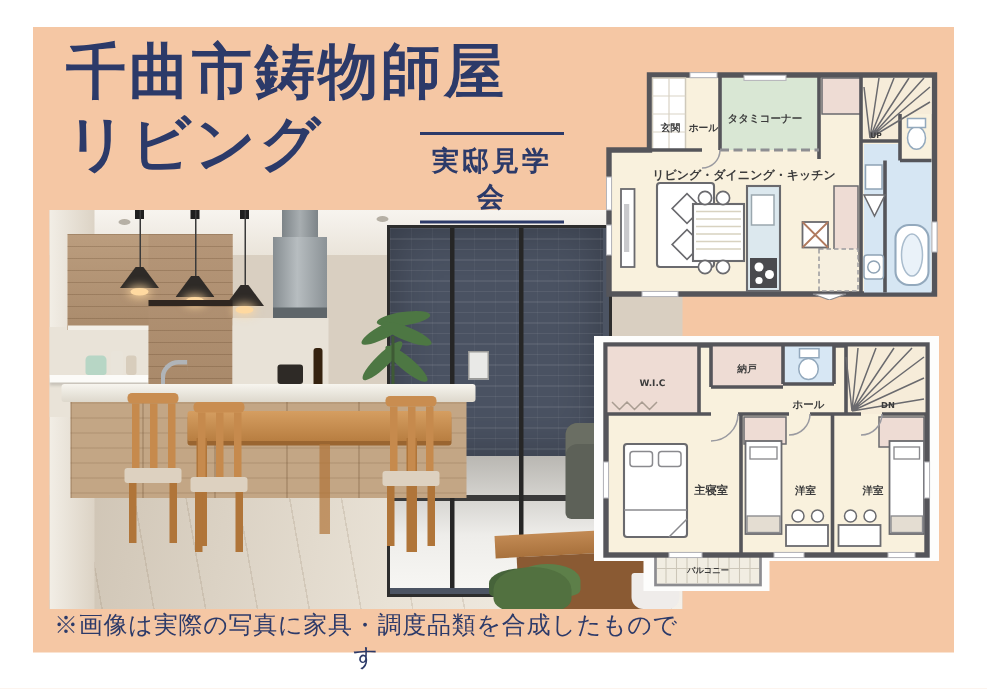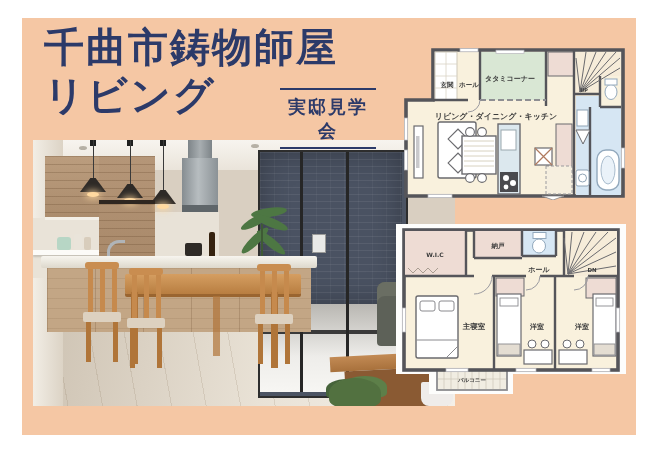--- a/index.html
+++ b/index.html
@@ -319,14 +319,15 @@
     <text x="141" y="105" font-size="7" text-anchor="middle">洋室</text>
     <text x="186" y="105" font-size="7" text-anchor="middle">洋室</text>
     <text x="76" y="158" font-size="5.5" text-anchor="middle">バルコニー</text>
   </svg>
 
   <div class="ab title">
     <div>千曲市鋳物師屋</div>
     <div>リビング</div>
   </div>
   <div class="ab badge">実邸見学会</div>
+  <div class="ab caption">※画像は実際の写真に家具・調度品類を合成したものです</div>
 
 </div>
 
 </body></html>

